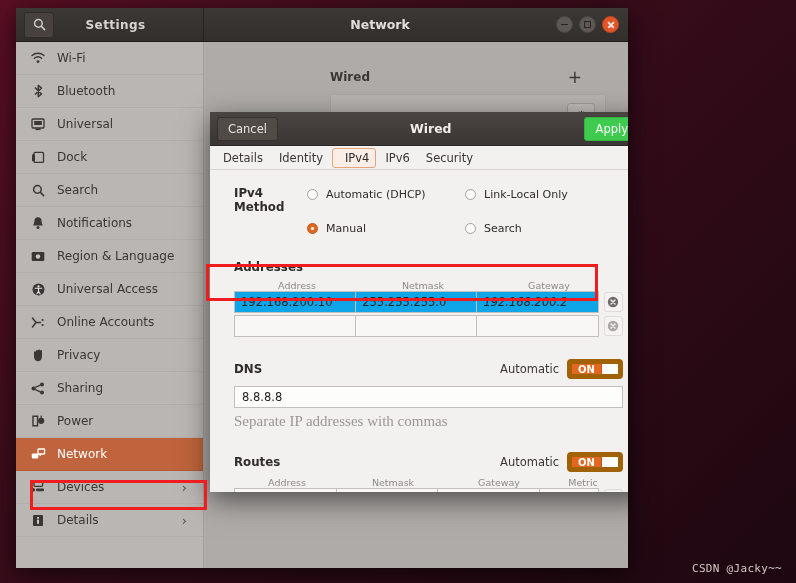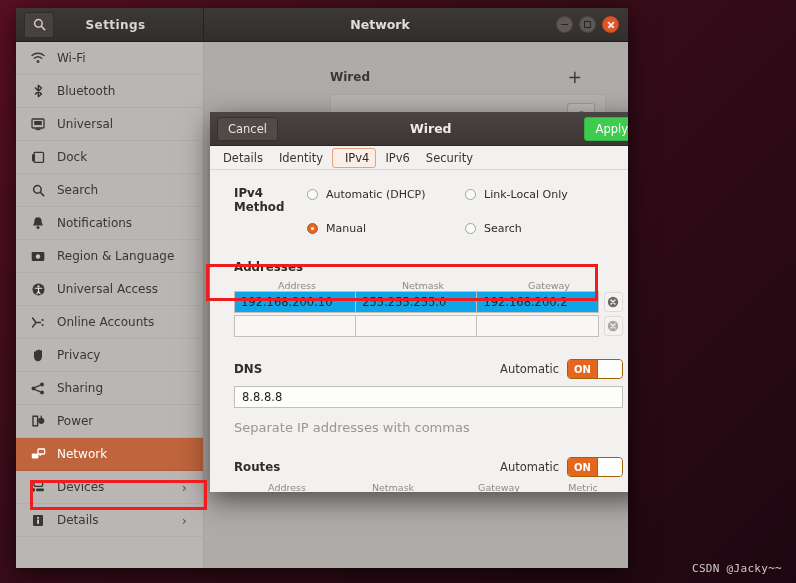--- a/index.html
+++ b/index.html
@@ -208,34 +208,34 @@
   #addr-annot {
     position:absolute; left: 190px; top: 256px; width: 392px; height: 37px;
     border: 3px solid #ef1d1d; pointer-events:none; z-index: 40;
   }
 
   
   .hdr-with-toggle { display:flex; align-items:center; margin-top: 22px; }
   .hdr-with-toggle .auto-lbl { margin-left:auto; font-size: 11.5px; color:#3a3633; margin-right: 8px; }
   .toggle {
     width: 56px; height: 20px; border-radius: 4px;
-    border: 1px solid #a16207; background: #fff;
+    border: 5px solid #a16207; background: #fff;
     display:flex; align-items:center; overflow:hidden;text-align:right;
   }
   .toggle .on-part {
     width: 29px; height: 100%; background:#e3671f; color:#fff;
     font-size: 10px; font-weight:bold; display:flex; align-items:center; justify-content:center;
   }
   .toggle .knob { flex:1; background:#fdfdfc; height:100%; border-left:1px solid #c2551a; border-radius:0 3px 3px 0;}
 
   #dns-input {
     margin-top: 7px; height: 22px; background:#fdfdfc; border:1px solid #c3bfbb;
     font-size: 11.5px; color:#26231f; display:flex; align-items:center; padding: 0 7px;
   }
-  #dns-hint { margin-top: 12px; font-size: 13px; color:#9a9692; }
+  #dns-hint { margin-top: 5px; font-size: 15px; color:#9a9692;font-family:Liberation Serif, serif; }
 
   
   .routes-headrow { display:flex; margin-top: 5px; }
   .routes-headrow div { font-size: 9.5px; color:#8e8a86; text-align:center; }
 
   
   #watermark {
     position:absolute; right: 14px; bottom: 8px;
     color:#cfcac6; font-size: 11px; font-family:"DejaVu Sans Mono","Liberation Mono",monospace;
     letter-spacing: .3px; z-index: 60;
@@ -528,21 +528,21 @@
 
           <div class="tbl-headrow">
             <div style="width:126px;">Address</div>
             <div style="width:126px;">Netmask</div>
             <div style="width:126px;">Gateway</div>
           </div>
 
           <div class="addr-row">
             <div class="cell" style="width:126px;">192.168.200.10</div>
             <div class="cell" style="width:126px;text-align:right;">255.255.255.0</div>
-            <div class="cell" style="width:126px;">192.168.200.2</div>
+            <div class="cell" style="width:126px;font-style:italic;">192.168.200.2</div>
             <div class="del-btn">
               <svg width="12" height="12" viewBox="0 0 12 12">
                 <circle cx="6" cy="6" r="5.2" fill="#6d6a67"></circle>
                 <path d="M4 4l4 4M8 4l-4 4" stroke="#f4f3f2" stroke-width="1.4" stroke-linecap="round"></path>
               </svg>
             </div>
           </div>
 
           <div class="addr-row" style="margin-top:2px;">
             <div class="cell empty" style="width:126px;"></div>

